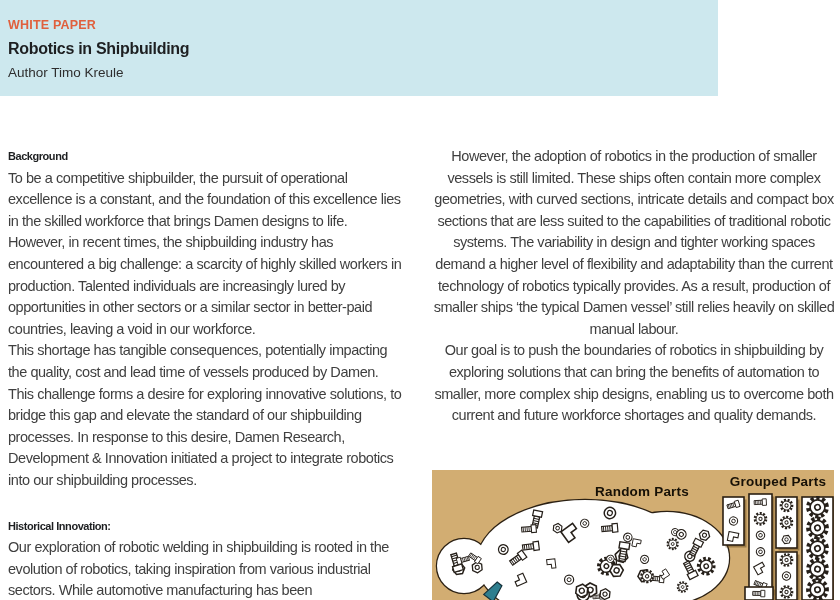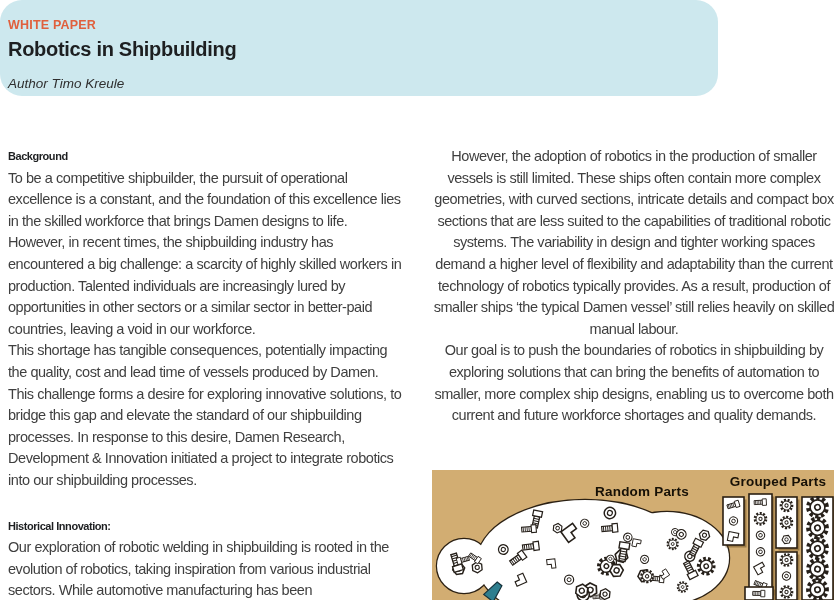--- a/index.html
+++ b/index.html
@@ -10,26 +10,26 @@
     --illustration_bg:#d2ad72;
     --accent_part:#2e7e8e;
     --line_ink:#2b2013;
   }
   *{margin:0;padding:0;box-sizing:border-box;}
   html,body{width:840px;height:600px;overflow:hidden;background:#fff;
     font-family:"Liberation Sans", sans-serif;}
   .page{position:relative;width:840px;height:600px;background:#fff;}
 
   .header-band{position:absolute;left:0;top:0;width:718px;height:96px;
-    background:var(--header_bg);padding:19px 0 0 8px;border-radius:22px;}
+    background:var(--header_bg);padding:19px 0 0 8px;}
   .eyebrow{color:var(--eyebrow);font-size:12.5px;font-weight:bold;
     letter-spacing:.2px;line-height:13px;}
-  .page-title{color:var(--heading_text);font-size:20px;font-weight:bold;
+  .page-title{color:var(--heading_text);font-size:16px;font-weight:bold;
     letter-spacing:-.3px;margin-top:6px;line-height:22px;}
-  .author-line{color:#2e2e2e;font-style:italic;font-size:13.5px;margin-top:16px;}
+  .author-line{color:#2e2e2e;font-size:13.5px;margin-top:5px;}
 
   .column{position:absolute;top:146px;color:var(--body_text);
     font-size:14.5px;line-height:21.6px;letter-spacing:-.45px;}
   .column-left{left:8px;width:399px;}
   .column-right{left:433px;width:402px;text-align:center;}
   .section-heading{color:var(--heading_text);font-size:11px;font-weight:bold;
     line-height:21.6px;}
   .section-heading.second{margin-top:24px;}
   .body-paragraph{margin:0;}
 

